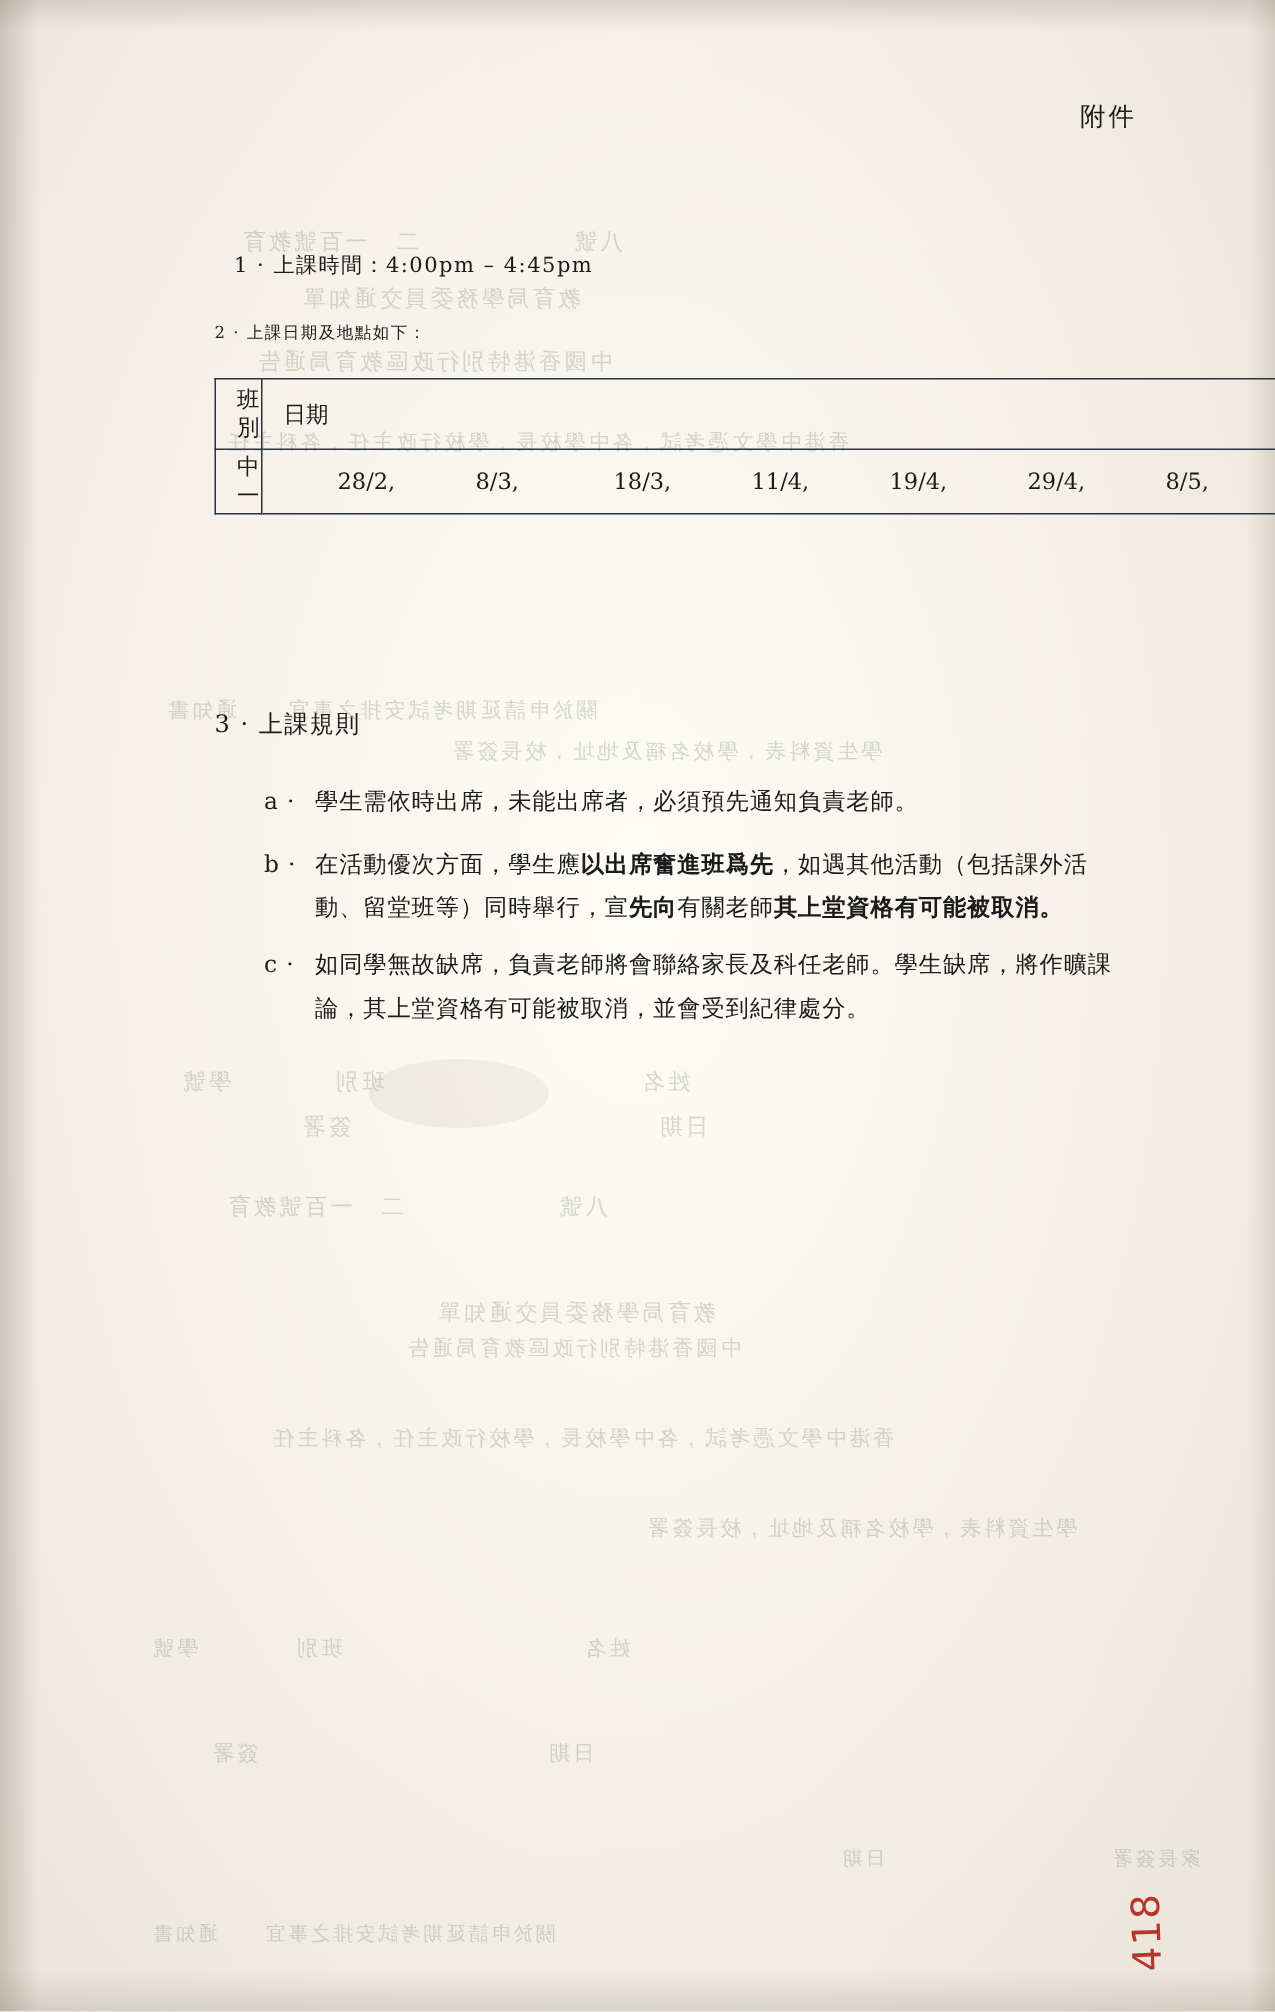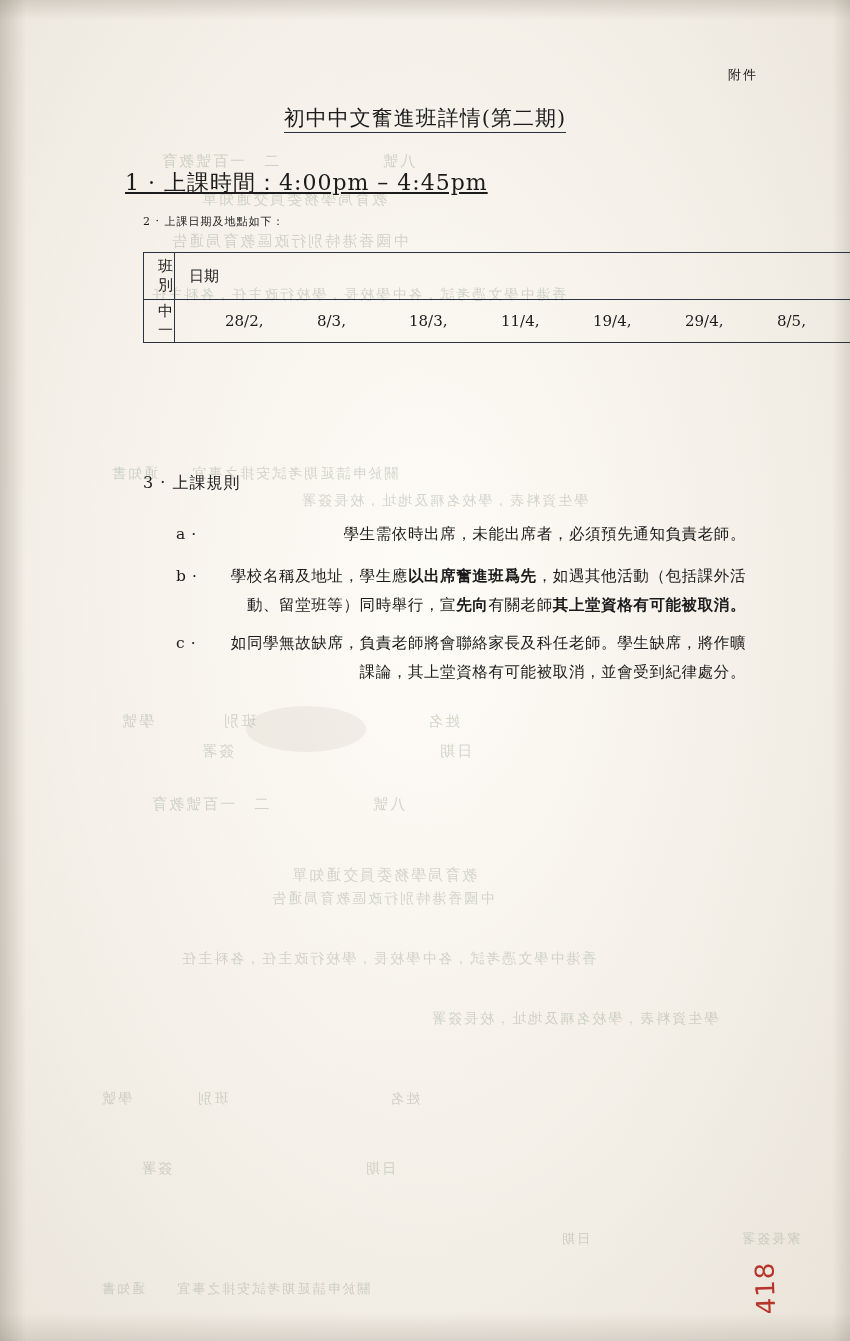--- a/index.html
+++ b/index.html
@@ -59,44 +59,43 @@
     transform: scaleX(-1);
     letter-spacing: 2px;
     white-space: nowrap;
     pointer-events: none;
   }
 
   .attach-label {
     position: absolute;
     right: 92px;
     top: 66px;
-    font-size: 13px;
+    font-size: 17px;
     letter-spacing: 2px;
   }
 
   .doc-title {
     position: absolute;
     left: 0; right: 0;
     top: 104px;
     text-align: center;
     font-size: 21px;
     letter-spacing: 1px;
   }
   .doc-title span {
     border-bottom: 1.5px solid #27313f;
     padding-bottom: 2px;
   }
 
   .line1 {
     position: absolute;
-    left: 125px;
+    left: 156px;
     top: 168px;
-    font-size: 22px;
-    letter-spacing: 1px;
-    text-decoration: underline;
+    font-size: 14px;
+    letter-spacing: 1px;
   }
   .line2 {
     position: absolute;
     left: 143px;
     top: 214px;
     font-size: 11px;
     letter-spacing: 1px;
   }
 
   table.sched {
@@ -150,22 +149,21 @@
     line-height: 1.85;
     letter-spacing: 0.6px;
   }
   .rule .marker {
     position: absolute;
     left: 0;
     width: 34px;
   }
   .rule .body {
     display: block;
-    margin-left: 53px;
-    text-align: right;
+    margin-left: 34px;
   }
   .rule b { font-weight: bold; }
 
   .r-a { top: 520px; }
   .r-b { top: 562px; }
   .r-c { top: 629px; }
 
   .page-number {
     position: absolute;
     right: 58px;
@@ -209,21 +207,20 @@
   <div class="ghost" style="left:430px; top:1010px; font-size:14px;">學生資料表，學校名稱及地址，校長簽署</div>
   <div class="ghost" style="left:100px; top:1090px; font-size:14px;">姓名　　　　　　　　　　班別　　　　學號</div>
   <div class="ghost" style="left:140px; top:1160px; font-size:14px;">日期　　　　　　　　　　　　簽署</div>
   <div class="ghost" style="left:560px; top:1230px; font-size:13px;">家長簽署　　　　　　　　　　日期</div>
   <div class="ghost" style="left:100px; top:1280px; font-size:13px;">關於申請延期考試安排之事宜　　通知書</div>
 
   <div class="smudge" style="left:246px; top:706px; width:120px; height:46px;"></div>
 
   <div class="attach-label">附件</div>
 
-  <div class="doc-title"><span>初中中文奮進班詳情(第二期)</span></div>
 
   <div class="line1">1 · 上課時間：4:00pm – 4:45pm</div>
   <div class="line2">2 · 上課日期及地點如下：</div>
 
   <table class="sched">
     <thead>
       <tr>
         <th class="c-class">班別</th>
         <th class="c-dates">日期</th>
         <th class="c-place">地點</th>
@@ -252,21 +249,21 @@
 
   <div class="rules-head">3 · 上課規則</div>
 
   <div class="rule r-a">
     <span class="marker">a ·</span>
     <span class="body">學生需依時出席，未能出席者，必須預先通知負責老師。</span>
   </div>
 
   <div class="rule r-b">
     <span class="marker">b ·</span>
-    <span class="body"><span>學校名稱及地址，學生應</span><b>以出席奮進班爲先</b><span>，如遇其他活動（包括課外活動、留堂班等）同時舉行，宣</span><b>先向</b><span>有關老師</span><b>其上堂資格有可能被取消。</b></span>
+    <span class="body"><span>在活動優次方面，學生應</span><b>以出席奮進班爲先</b><span>，如遇其他活動（包括課外活動、留堂班等）同時舉行，宣</span><b>先向</b><span>有關老師</span><b>其上堂資格有可能被取消。</b></span>
   </div>
 
   <div class="rule r-c">
     <span class="marker">c ·</span>
     <span class="body">如同學無故缺席，負責老師將會聯絡家長及科任老師。學生缺席，將作曠課論，其上堂資格有可能被取消，並會受到紀律處分。</span>
   </div>
 
   <div class="page-number">418</div>
 
 </div>

